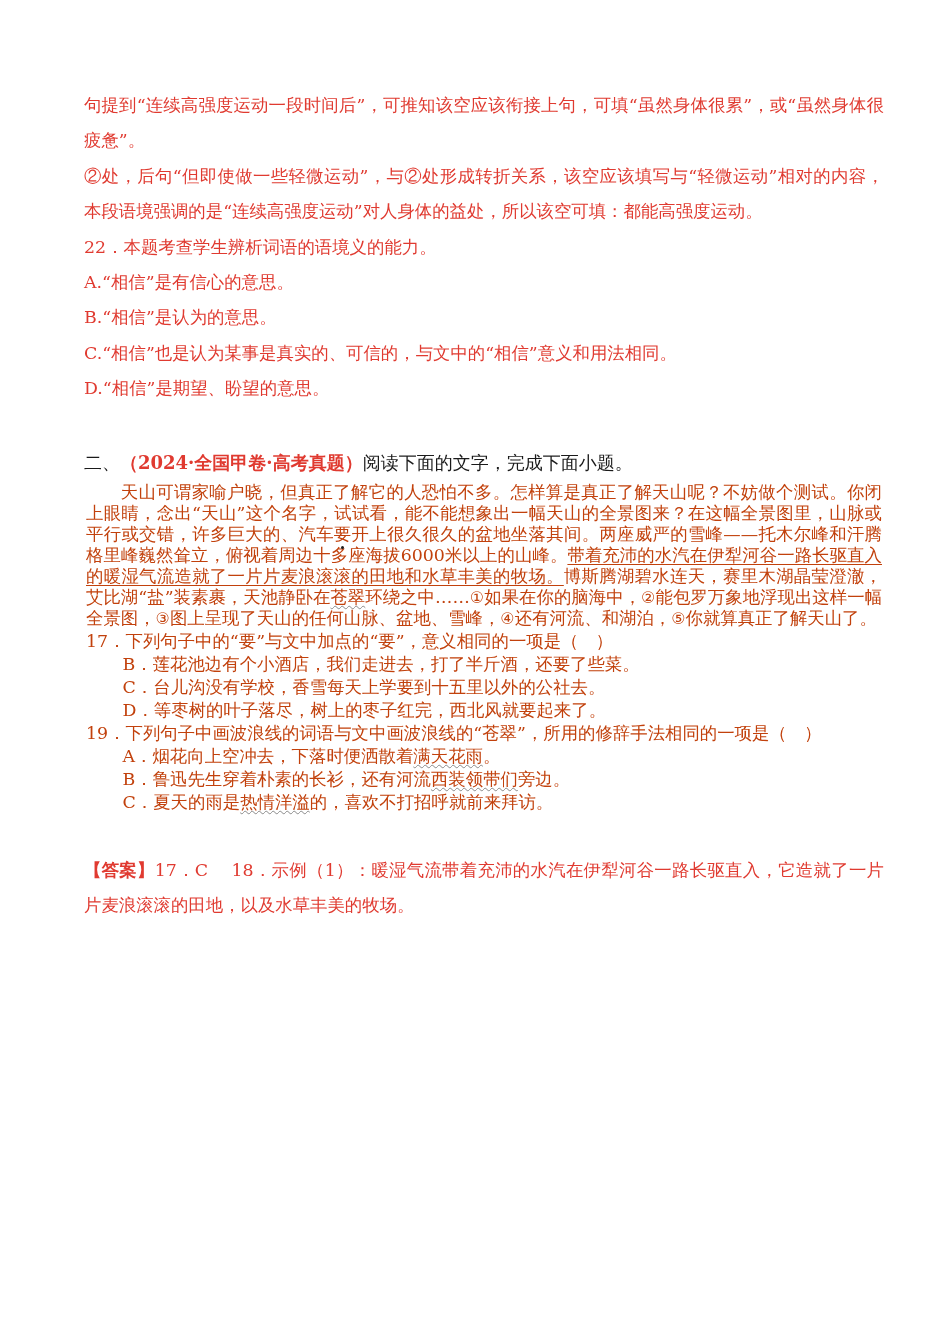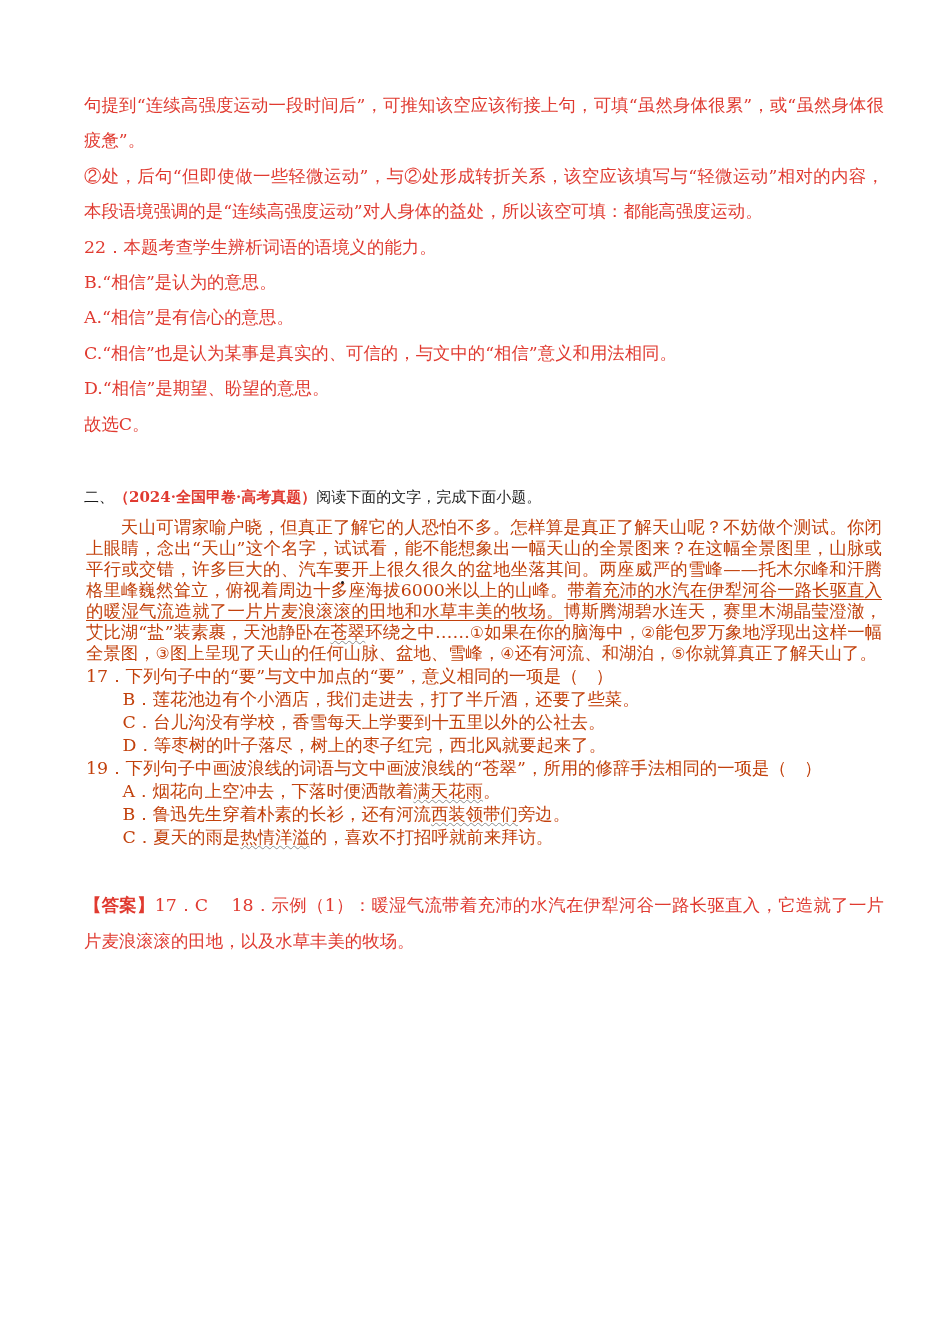--- a/index.html
+++ b/index.html
@@ -53,37 +53,36 @@
     content: "";
     position: absolute;
     left: 50%;
     bottom: -5px;
     width: 3px;
     height: 3px;
     margin-left: -1.5px;
     border-radius: 50%;
     background: #1a1a1a;
   }
-  .heading-line { font-size: 15px; line-height: 35.4px; margin: 0; }
+  .heading-line { font-size: 18px; line-height: 35.4px; margin: 0; }
   .circnum { font-family: "DejaVu Sans", sans-serif; font-size: 16px; }
 </style>
 </head>
 <body>
 
 <div class="page">
 
   <div>
     <p class="para-red">句提到“连续高强度运动一段时间后”，可推知该空应该衔接上句，可填“虽然身体很累”，或“虽然身体很疲惫”。</p>
     <p class="para-red">②处，后句“但即使做一些轻微运动”，与②处形成转折关系，该空应该填写与“轻微运动”相对的内容，本段语境强调的是“连续高强度运动”对人身体的益处，所以该空可填：都能高强度运动。</p>
     <p class="para-red">22．本题考查学生辨析词语的语境义的能力。</p>
+    <p class="para-red">A.“相信”是有信心的意思。</p>
     <p class="para-red">B.“相信”是认为的意思。</p>
-    <p class="para-red">A.“相信”是有信心的意思。</p>
     <p class="para-red">C.“相信”也是认为某事是真实的、可信的，与文中的“相信”意义和用法相同。</p>
     <p class="para-red">D.“相信”是期望、盼望的意思。</p>
-    <p class="para-red">故选C。</p>
   </div>
 
   <div class="gap-lg"></div>
 
   <p class="heading-line"><span class="black">二、</span><span class="red bold">（2024·全国甲卷·高考真题）</span><span class="black">阅读下面的文字，完成下面小题。</span></p>
 
   <p class="para-black indent2"><span>天山可谓家喻户晓，但真正了解它的人恐怕不多。怎样算是真正了解天山呢？不妨做个测试。你闭上眼睛，念出“天山”这个名字，试试看，能不能想象出一幅天山的全景图来？在这幅全景图里，山脉或平行或交错，许多巨大的、汽车</span><span class="emph-dot">要</span><span>开上很久很久的盆地坐落其间。两座威严的雪峰——托木尔峰和汗腾格里峰巍然耸立，俯视着周边十多座海拔6000米以上的山峰。</span><span class="u-solid">带着充沛的水汽在伊犁河谷一路长驱直入的暖湿气流造就了一片片麦浪滚滚的田地和水草丰美的牧场。</span><span>博斯腾湖碧水连天，赛里木湖晶莹澄澈，艾比湖“盐”装素裹，天池静卧在</span><span class="u-wavy">苍翠</span><span>环绕之中……</span><span class="circnum">①</span><span>如果在你的脑海中，</span><span class="circnum">②</span><span>能包罗万象地浮现出这样一幅全景图，</span><span class="circnum">③</span><span>图上呈现了天山的任何山脉、盆地、雪峰，</span><span class="circnum">④</span><span>还有河流、和湖泊，</span><span class="circnum">⑤</span><span>你就算真正了解天山了。</span></p>
 
   <p class="para-black">17．下列句子中的“要”与文中加点的“要”，意义相同的一项是（　）</p>
   <p class="para-black opt">B．莲花池边有个小酒店，我们走进去，打了半斤酒，还要了些菜。</p>

